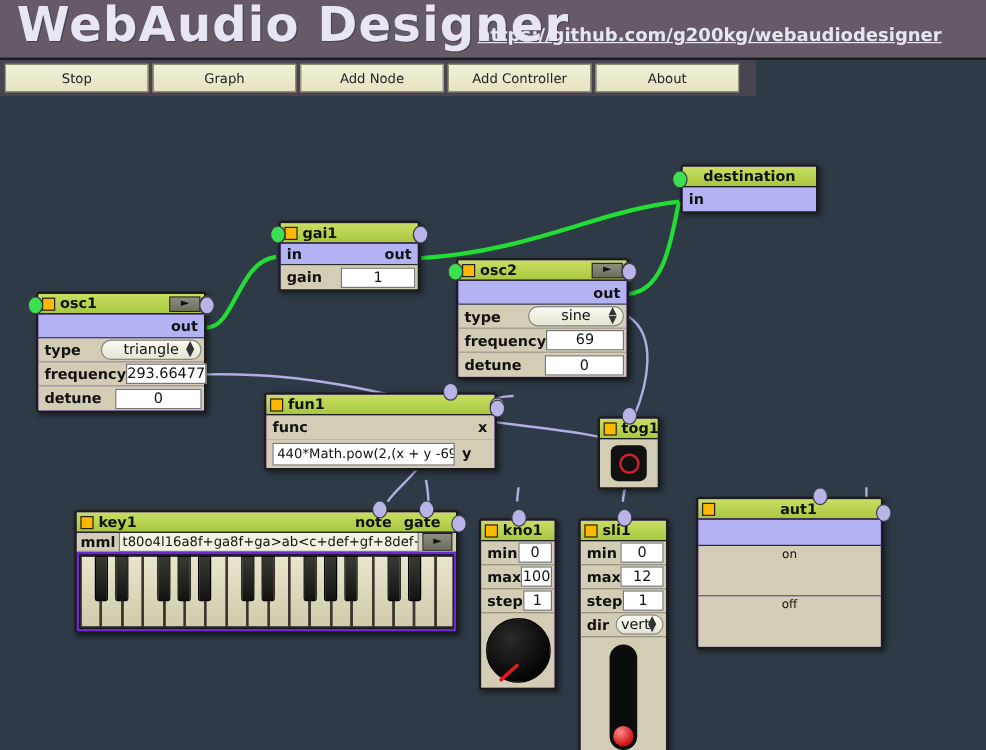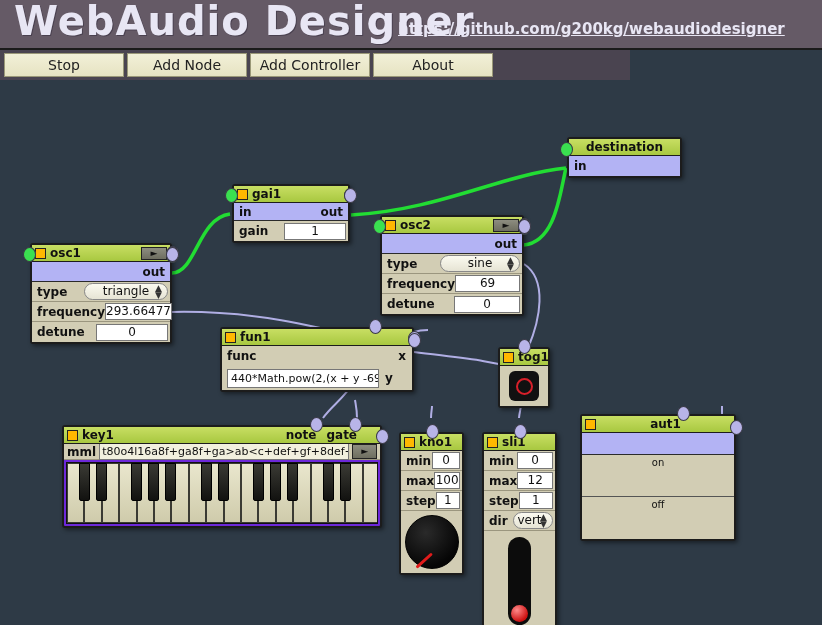--- a/index.html
+++ b/index.html
@@ -38,21 +38,21 @@
     position:absolute; left:0; top:50px; width:630px; height:30px;
     background:#4a4450;
     display:flex; align-items:center;
     padding:2px 0 2px 4px;
   }
   .tb-btn {
     height:24px; width:120px; margin-right:3px;
     background:linear-gradient(#f2f0d8,#e6e3c2);
     border:1px solid #9a9878;
     color:#222;
-    font-size:14px;
+    font-size:11px;
     display:flex; align-items:center; justify-content:center;
     cursor:pointer;
     font-family:"DejaVu Sans", sans-serif;
   }
 
   
   #canvas { position:absolute; left:0; top:80px; width:822px; height:545px; }
   #wires { position:absolute; left:0; top:0; width:822px; height:545px; pointer-events:none; }
 
   
@@ -228,20 +228,21 @@
 </head>
 <body>
 
 <div id="header">
   <div id="app-title">WebAudio Designer</div>
   <a id="app-link" href="#">https://github.com/g200kg/webaudiodesigner</a>
 </div>
 
 <div id="toolbar">
   <div class="tb-btn">Stop</div>
+  <div class="tb-btn">Graph</div>
   <div class="tb-btn">Add Node</div>
   <div class="tb-btn">Add Controller</div>
   <div class="tb-btn">About</div>
 </div>
 
 <div id="canvas">
 
   <svg id="wires" viewBox="0 0 822 545">
 
     <path d="M172,193 C196,193 198,138 230,134" fill="none" stroke="#22dd33" stroke-width="3.5"></path>
@@ -395,21 +396,21 @@
           <div class="tog-led"></div>
         </div>
     </div>
   </div>
 
   <div class="node" style="left:62px; top:345px; width:320px;">
     <div class="node-title">
       <span class="sq"></span>
       <span class="tname">key1</span>
       <span style="padding-right:10px;">note</span>
-      <span style="padding-right:20px;">gate</span>
+      <span style="padding-right:10px;">gate</span>
       <span class="knob top" style="left:auto; right:57px; margin-left:0;"></span>
       <span class="knob top" style="left:auto; right:18px; margin-left:0;"></span>
     </div>
     <div class="key-mmlrow">
       <span class="lab">mml</span>
       <span class="mml-field">t80o4l16a8f+ga8f+ga&gt;ab&lt;c+def+gf+8def+8&gt;f+</span>
       <span class="playbtn" style="margin-left:3px; width:28px; height:15px;">►</span>
       <span class="knob right" style="top:2px;"></span>
     </div>
     <div class="kb">

